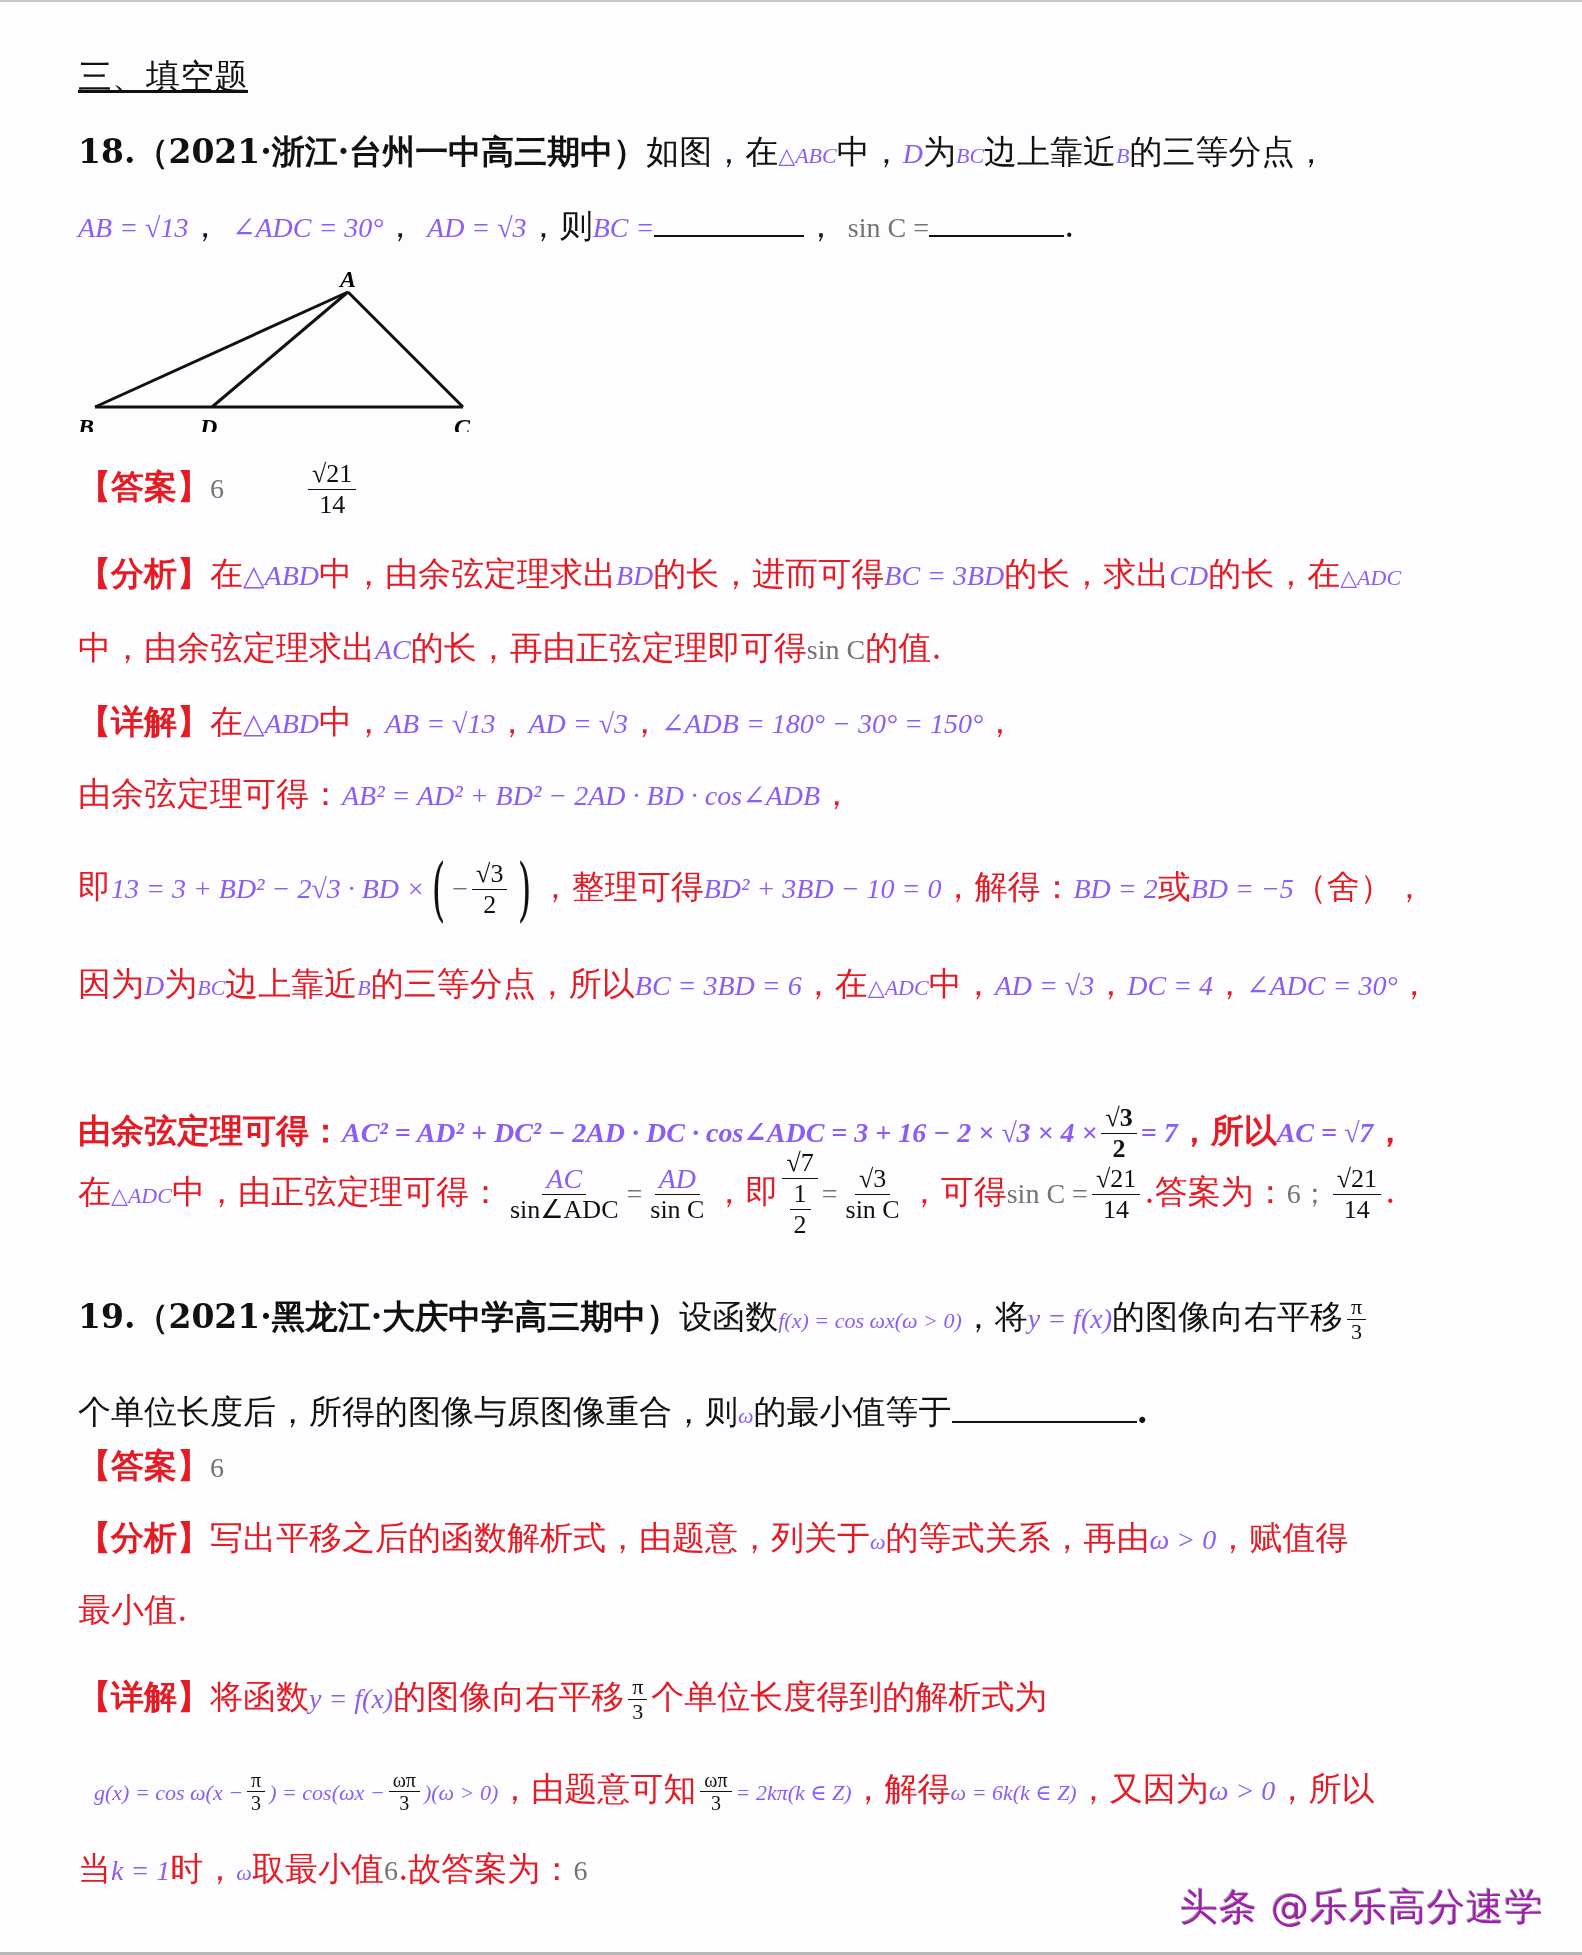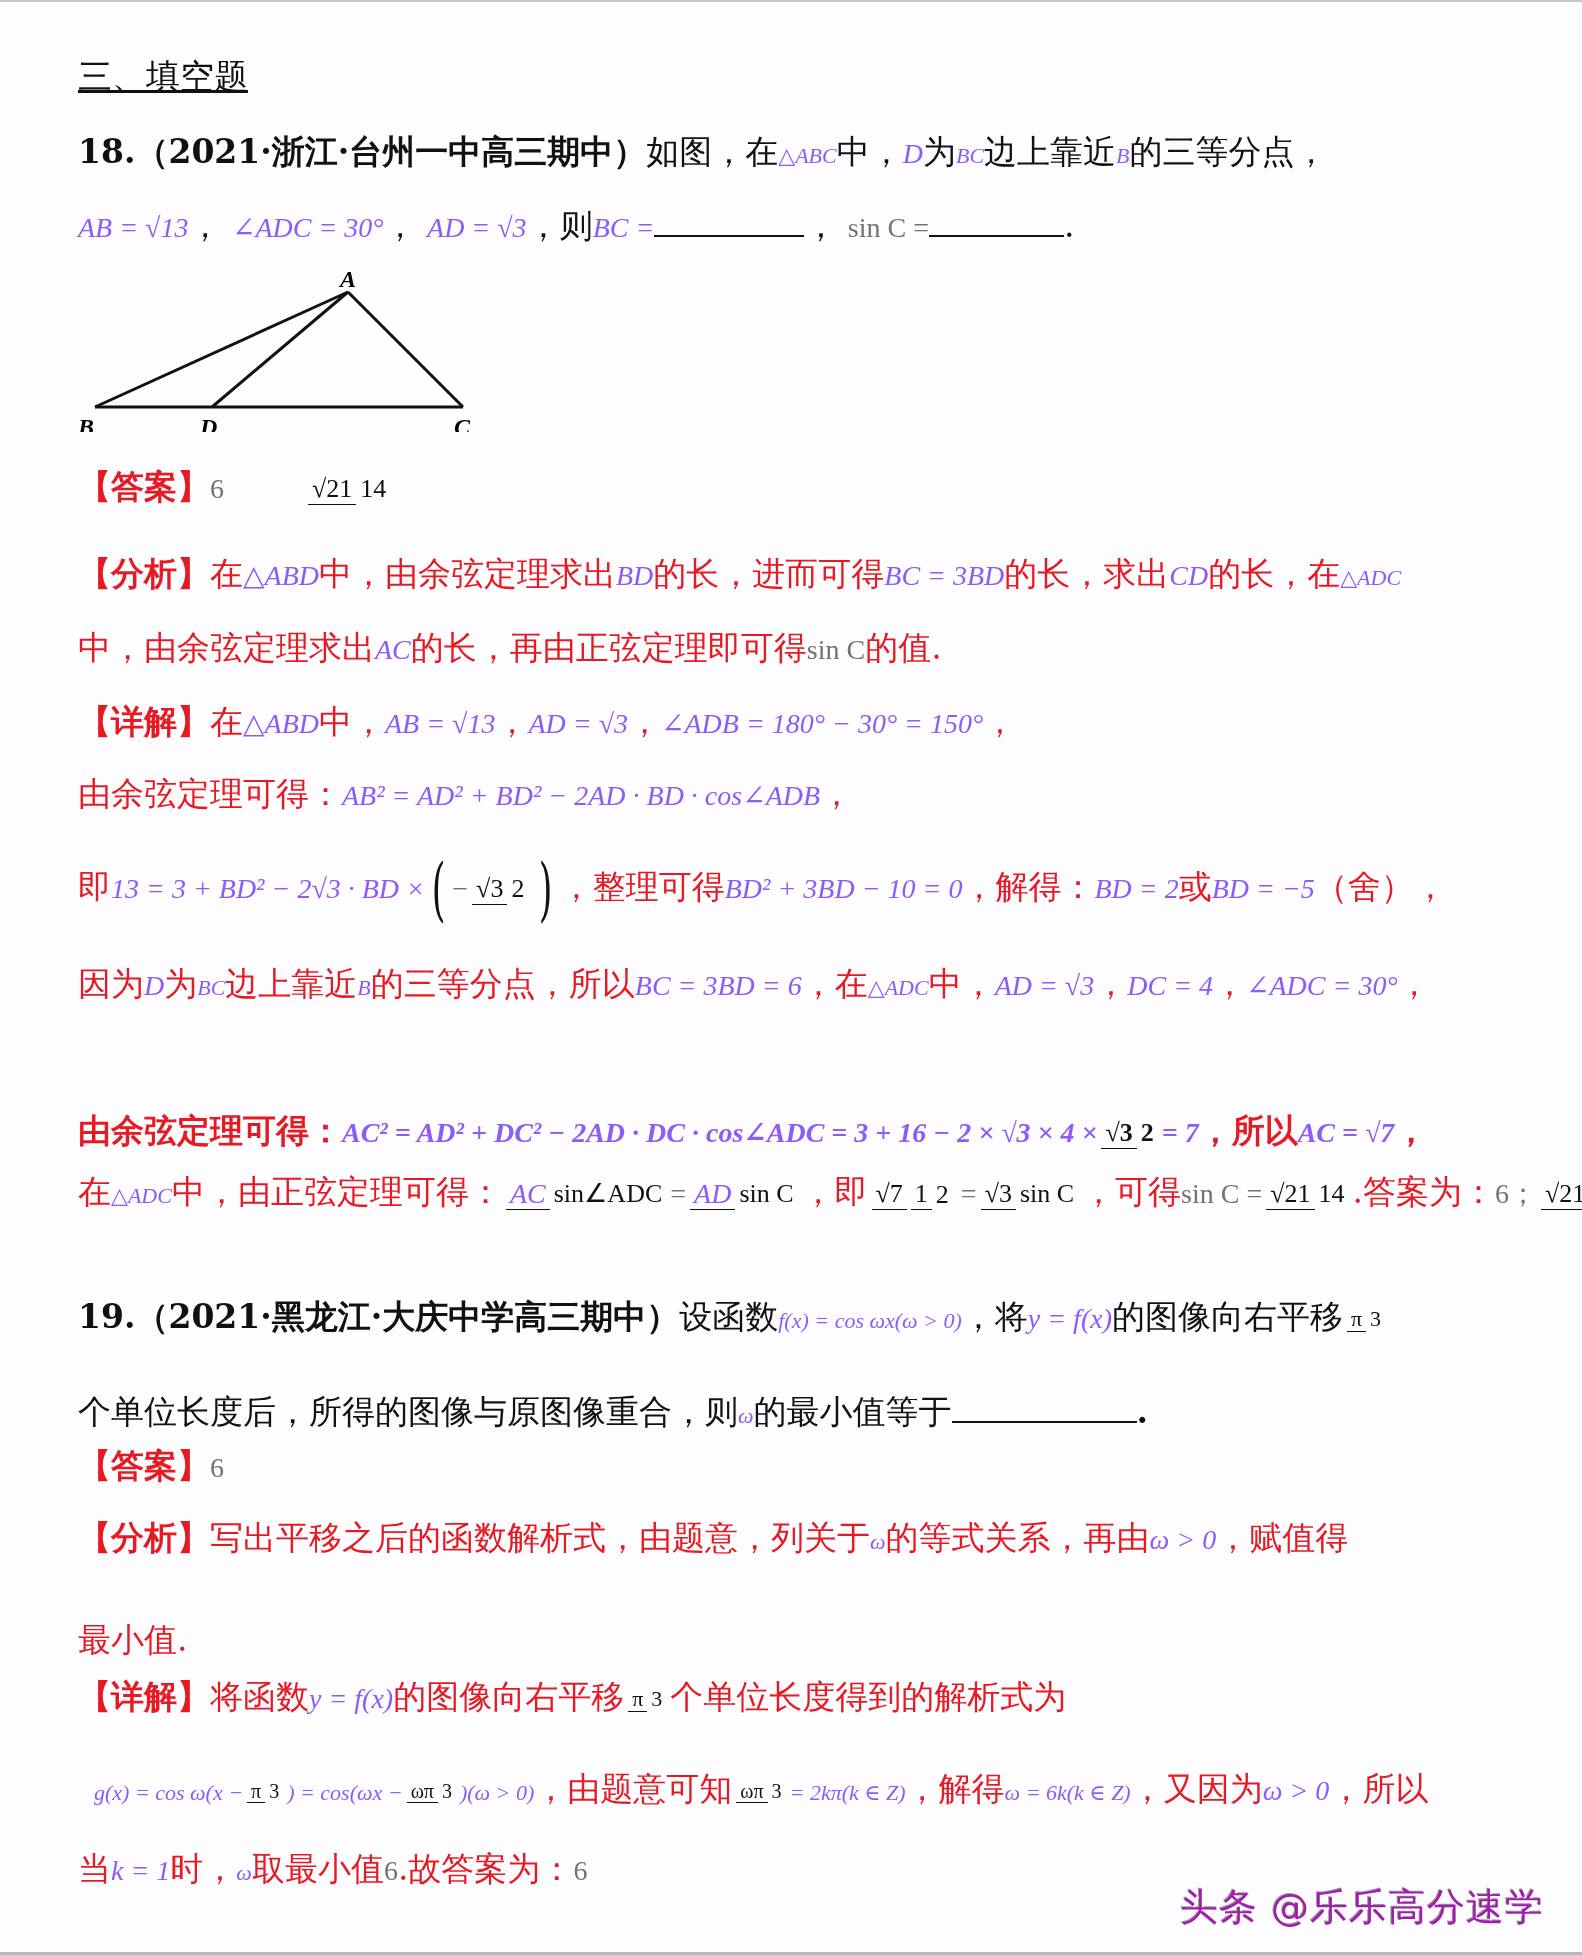--- a/index.html
+++ b/index.html
@@ -9,21 +9,21 @@
     border-top: 2px solid #c8c8c8; border-bottom: 3px solid #b8b8b8; box-sizing: border-box;
   }
   .line { position: absolute; left: 78px; white-space: nowrap; font-size: 33px; line-height: 44px; }
   .red { color: #e51b24; }
   .bk { color: #e51b24; font-weight: bold; }
   .m { font-family: "Liberation Serif", "DejaVu Serif", serif; font-style: italic; color: #8b5cf6; font-size: 28px; }
   .mn { font-family: "Liberation Serif", "DejaVu Serif", serif; color: #737373; font-size: 28px; }
   .sm { font-size: 22px; }
   .bold { font-weight: bold; }
   .blank { display: inline-block; border-bottom: 2px solid #111; vertical-align: baseline; height: 4px; }
-  .frac { display: inline-flex; flex-direction: row; align-items: center; vertical-align: middle;
+  .frac { display: inline-flex; flex-direction: column; align-items: center; vertical-align: middle;
           font-family: "Liberation Serif", serif; font-size: 26px; line-height: 30px; color: #111; margin: 0 4px; }
   .frac .num { border-bottom: 1.5px solid #111; padding: 0 4px; }
   .frac .den { padding: 0 4px; }
   .paren-big { display: inline-block; font-size: 70px; font-weight: 100; vertical-align: middle; line-height: 70px; transform: scaleX(0.5); color:#111; }
   .watermark { position: absolute; left: 1180px; top: 1880px; font-family: "DejaVu Sans", sans-serif; font-size: 38px; color: #a21caf;
                text-shadow: 2px 2px 0 #fff, -1px -1px 0 #999; letter-spacing: 1px; }
   svg text { font-family: "Liberation Serif", serif; font-style: italic; font-weight: bold; }
 </style>
 </head>
 <body>
@@ -121,21 +121,21 @@
   <span>个单位长度后，所得的图像与原图像重合，则</span><span class="m sm">ω</span><span>的最小值等于</span><span class="blank" style="width:185px;"></span><span class="bold">.</span>
 </div>
 
 <div class="line" style="top:1442px;">
   <span class="bk">【答案】</span><span class="mn">6</span>
 </div>
 
 <div class="line red" style="top:1514px;">
   <span class="bk">【分析】</span><span>写出平移之后的函数解析式，由题意，列关于</span><span class="m sm">ω</span><span>的等式关系，再由</span><span class="m">ω &gt; 0</span><span>，赋值得</span>
 </div>
-<div class="line red" style="top:1586px;margin-top:30px;">
+<div class="line red" style="top:1586px;">
   <span>最小值.</span>
 </div>
 
 <div class="line red" style="top:1665px; line-height:60px;">
   <span class="bk">【详解】</span><span>将函数</span><span class="m">y = f(x)</span><span>的图像向右平移</span><span class="frac" style="font-size:22px;line-height:24px;">
       <span class="num">π</span>
       <span class="den">3</span>
     </span><span>个单位长度得到的解析式为</span>
 </div>
 <div class="line red" style="top:1752px; line-height:70px;margin-left:16px;">

